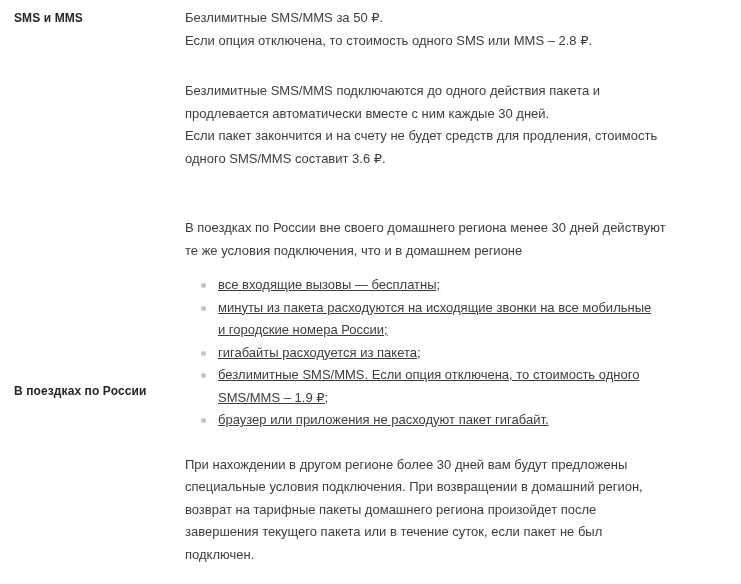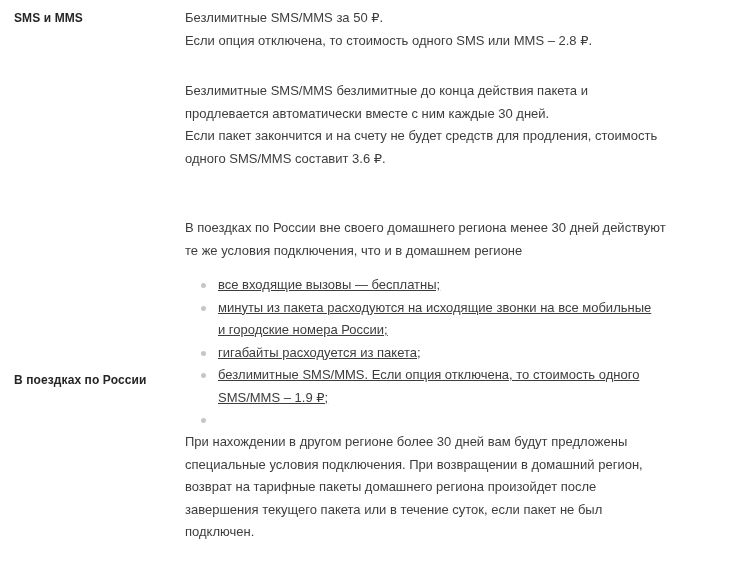--- a/index.html
+++ b/index.html
@@ -71,21 +71,21 @@
 <div class="page">
 
   <div class="section section-sms">
     <div class="label-col">SMS и MMS</div>
     <div class="content-col">
       <div class="para">
         <div class="line">Безлимитные SMS/MMS за 50 ₽.</div>
         <div class="line">Если опция отключена, то стоимость одного SMS или MMS – 2.8 ₽.</div>
       </div>
       <div class="para">
-        <div class="line">Безлимитные SMS/MMS безлимитные до конца действия пакета и</div>
+        <div class="line">Безлимитные SMS/MMS подключаются до одного действия пакета и</div>
         <div class="line">продлевается автоматически вместе с ним каждые 30 дней.</div>
         <div class="line">Если пакет закончится и на счету не будет средств для продления, стоимость</div>
         <div class="line">одного SMS/MMS составит 3.6 ₽.</div>
       </div>
     </div>
   </div>
 
   <div class="section section-travel">
     <div class="label-col">В поездках по России</div>
     <div class="content-col">
@@ -107,20 +107,21 @@
           <span class="bullet-dot"></span>
           <div class="line">гигабайты расходуется из пакета;</div>
         </li>
         <li class="bullet-item">
           <span class="bullet-dot"></span>
           <div class="line">безлимитные SMS/MMS. Если опция отключена, то стоимость одного</div>
           <div class="line">SMS/MMS – 1.9 ₽;</div>
         </li>
         <li class="bullet-item">
           <span class="bullet-dot"></span>
+          <div class="line">браузер или приложения не расходуют пакет гигабайт.</div>
         </li>
       </ul>
       <div class="para outro">
         <div class="line">При нахождении в другом регионе более 30 дней вам будут предложены</div>
         <div class="line">специальные условия подключения. При возвращении в домашний регион,</div>
         <div class="line">возврат на тарифные пакеты домашнего региона произойдет после</div>
         <div class="line">завершения текущего пакета или в течение суток, если пакет не был</div>
         <div class="line">подключен.</div>
       </div>
     </div>

